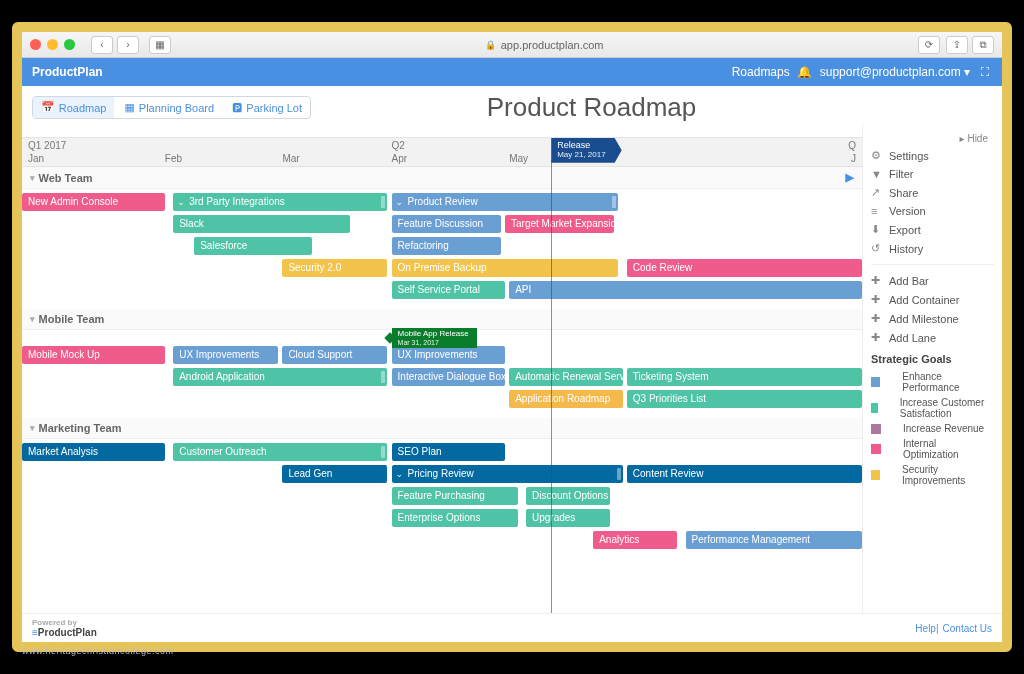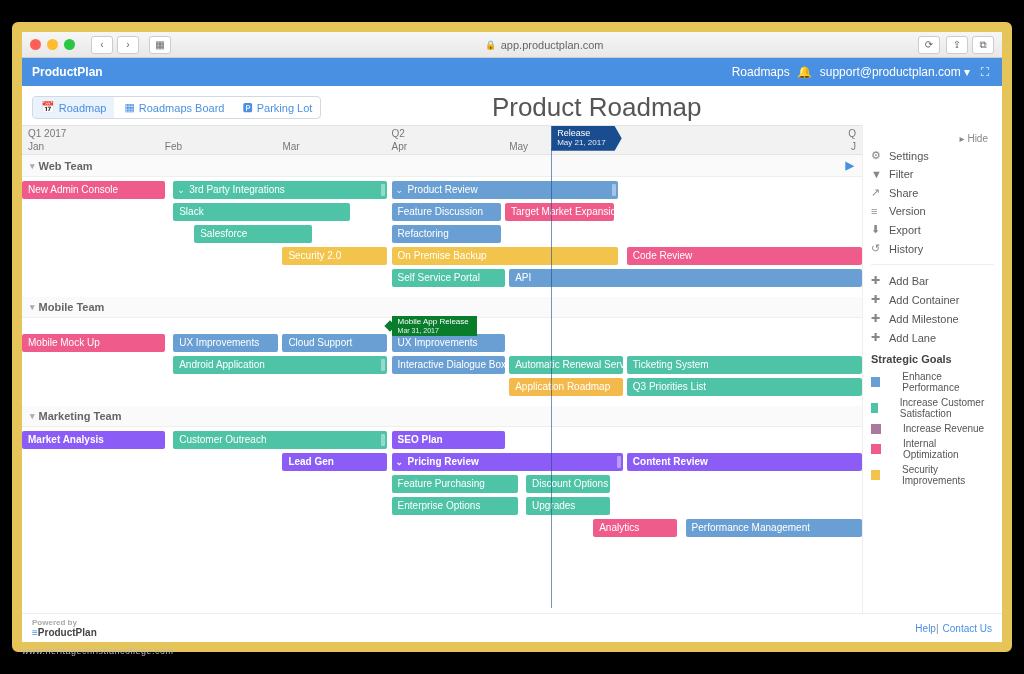--- a/index.html
+++ b/index.html
@@ -26,21 +26,21 @@
 
 
 .subhead { display: flex; align-items: center; padding: 6px 10px 2px; }
 .viewtabs { display: flex; gap: 2px; border: 1px solid #cfd8e3; border-radius: 4px; overflow: hidden; font-size: 11px; }
 .viewtab { padding: 4px 8px; color: #4a90e2; cursor: pointer; display: flex; align-items: center; gap: 4px; }
 .viewtab.active { background: #eaf2fb; }
 .title { flex: 1; text-align: center; font-size: 26px; color: #555; font-weight: 400; margin-left: -120px; }
 
 
 .body { flex: 1; display: flex; min-height: 0; }
-.main { flex: 1; min-width: 0; overflow: hidden; position: relative; }
+.main { flex: 1; min-width: 0; overflow: hidden; position: relative; margin-top: 12px; }
 .side { width: 140px; border-left: 1px solid #eee; padding: 6px 8px; font-size: 11px; color: #555; }
 .side .sitem { display: flex; align-items: center; gap: 6px; padding: 3px 0; cursor: pointer; }
 .side .sicon { width: 12px; color: #888; font-size: 11px; }
 .side hr { border: none; border-top: 1px solid #eee; margin: 6px 0; }
 .side .shead { font-weight: 600; color: #444; margin: 6px 0 4px; }
 .legend-item { display: flex; align-items: center; gap: 22px; padding: 2px 0; font-size: 10px; }
 .legend-sw { width: 10px; height: 10px; }
 
 
 .thead { background: #f2f2f2; border-top: 1px solid #e4e4e4; border-bottom: 1px solid #e4e4e4; font-size: 10px; color: #777; position: relative; height: 30px; }
@@ -68,21 +68,21 @@
 .ms { position: absolute; background: #0a7d2c; color: #fff; font-size: 8px; padding: 2px 8px 2px 6px; line-height: 1.1; z-index: 3; }
 .ms .d { font-size: 7px; opacity: .9; }
 .ms::before { content: ""; position: absolute; left: -6px; top: 50%; transform: translateY(-50%) rotate(45deg); width: 8px; height: 8px; background: #0a7d2c; }
 
 
 .c-pink { background: #ef5b8a; }
 .c-teal { background: #4ec3a5; }
 .c-blue { background: #6a9fd4; }
 .c-yellow { background: #f3c44b; }
 .c-yellow2 { background: #f3b94b; }
-.c-mauve { background: #8b5cf6; font-weight: bold; }
+.c-mauve { background: #0369a1; }
 
 
 .footer { border-top: 1px solid #eee; padding: 4px 10px; font-size: 10px; color: #888; display: flex; align-items: center; }
 .footer .pb { font-size: 8px; color: #aaa; font-weight: bold; }
 .footer .spacer { flex: 1; }
 .footer a { color: #4a90e2; text-decoration: none; margin-left: 4px; }
 
 .watermark { position: fixed; left: 22px; bottom: 18px; font-size: 9px; color: #bbb; letter-spacing: .5px; }
 
 .hide-row { display: flex; justify-content: flex-end; padding: 2px 6px; }
@@ -125,21 +125,21 @@
   </div>
 
   <div class="subhead">
     <div class="viewtabs">
       <div class="viewtab active">
           <span>📅</span>
           <span>Roadmap</span>
         </div>
       <div class="viewtab">
           <span>▦</span>
-          <span>Roadmaps Board</span>
+          <span>Planning Board</span>
         </div>
       <div class="viewtab">
           <span>🅿</span>
           <span>Parking Lot</span>
         </div>
     </div>
     <div class="title">Product Roadmap</div>
   </div>
 
   <div class="body">

